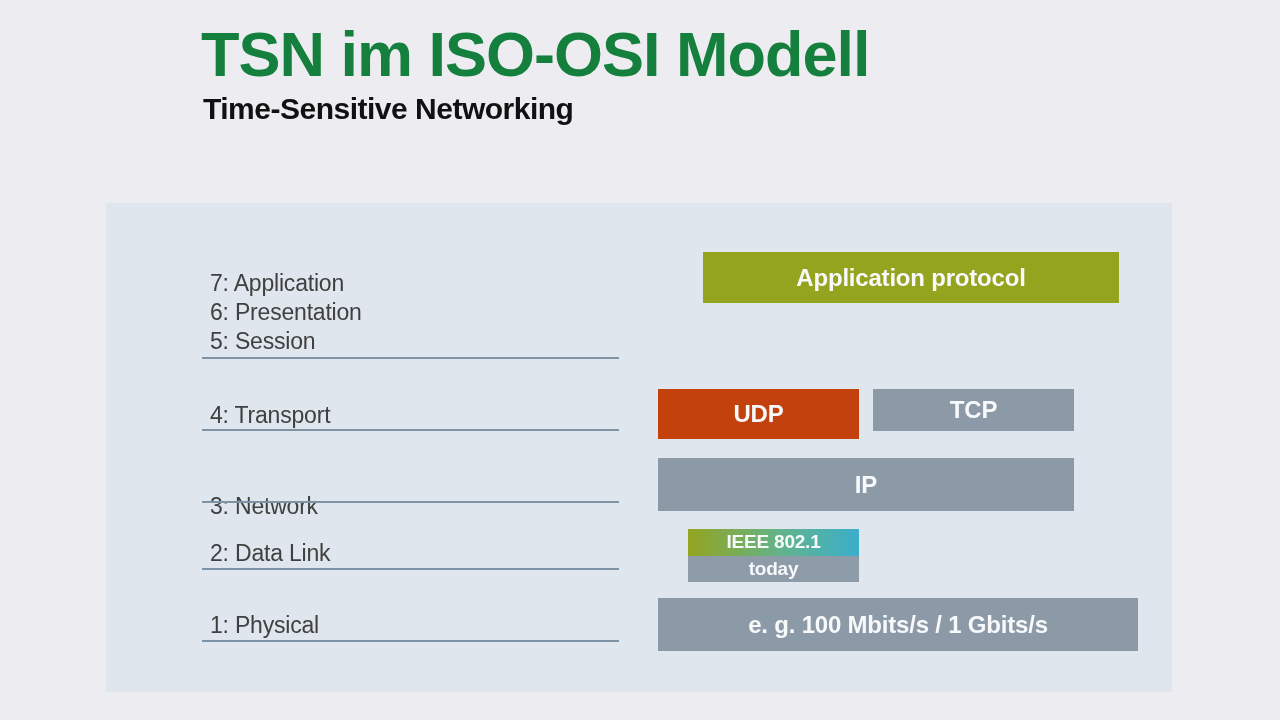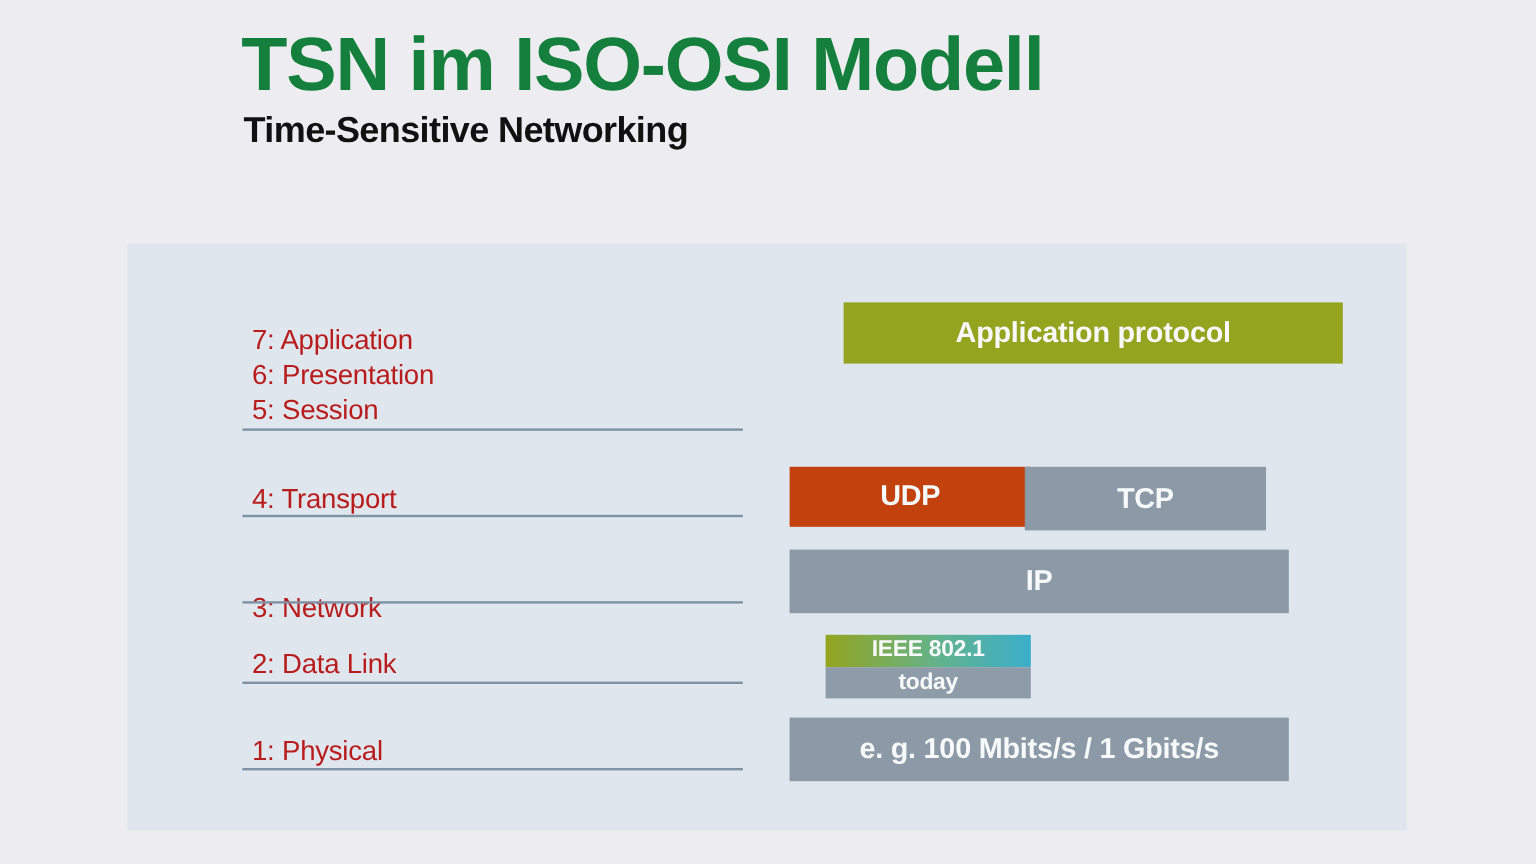--- a/index.html
+++ b/index.html
@@ -33,21 +33,21 @@
     position: absolute;
     left: 106px; top: 203px;
     width: 1066px; height: 489px;
     background: #DFE6ED;
   }
 
   
   .layer-group {
     position: absolute;
     left: 210px;
-    color: #b91c1c;
+    color: #404040;
     font-size: 23px;
     line-height: 29px;
     letter-spacing: -0.2px;
   }
   .g765 { top: 269px; }
   .g4 { top: 401px; }
   .g3 { top: 492px; }
   .g2 { top: 539px; }
   .g1 { top: 611px; }
 
@@ -69,23 +69,23 @@
     display: flex;
     align-items: center;
     justify-content: center;
     color: #F7F9FB;
     font-weight: bold;
     font-size: 24px;
     letter-spacing: -0.2px;
   }
   .box-app { left: 658px; top: 252px; width: 416px; height: 51px; background: #94A41F; margin-left: 45px; }
   .box-udp { left: 658px; top: 389px; width: 201px; height: 50px; background: #c2410c; }
-  .box-tcp { left: 854px; top: 389px; width: 201px; height: 53px; background: #8C9AA7; }
+  .box-tcp { left: 873px; top: 389px; width: 201px; height: 42px; background: #8C9AA7; }
   .box-ip  { left: 658px; top: 458px; width: 416px; height: 53px; background: #8C9AA7; }
-  .box-phy { left: 658px; top: 598px; width: 416px; height: 53px; background: #8C9AA7; }
+  .box-phy { left: 658px; top: 598px; width: 480px; height: 53px; background: #8C9AA7; }
 
   .split-box {
     position: absolute;
     top: 529px; width: 201px; height: 53px;
     display: flex; flex-direction: column;
   }
   .split-left  { left: 658px; }
   .split-right { left: 873px; }
   .band {
     flex: 1;

